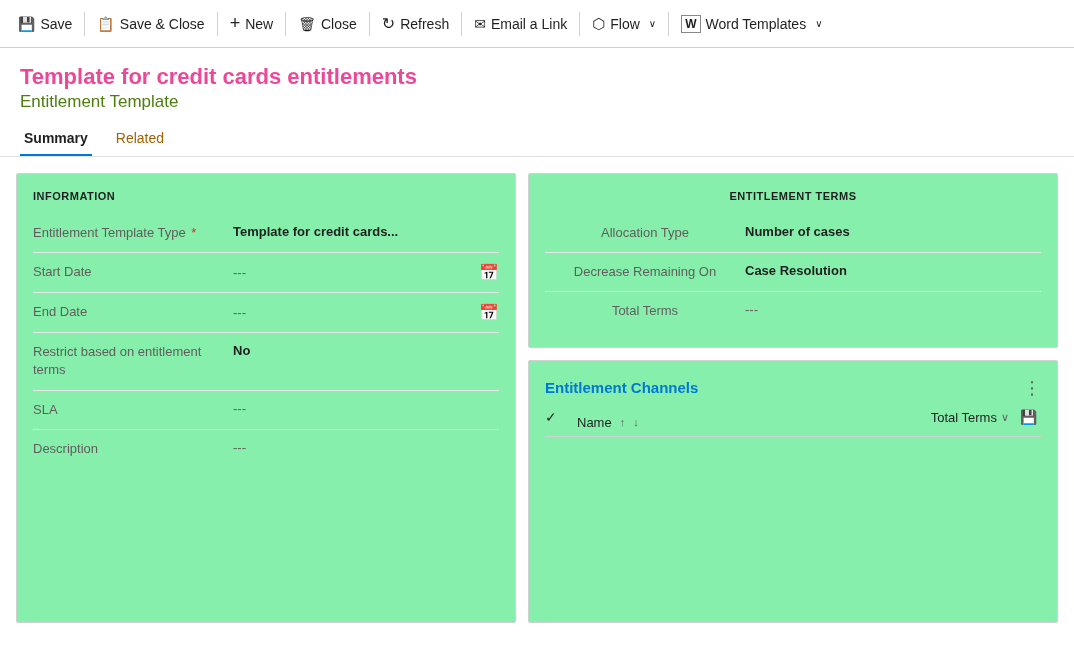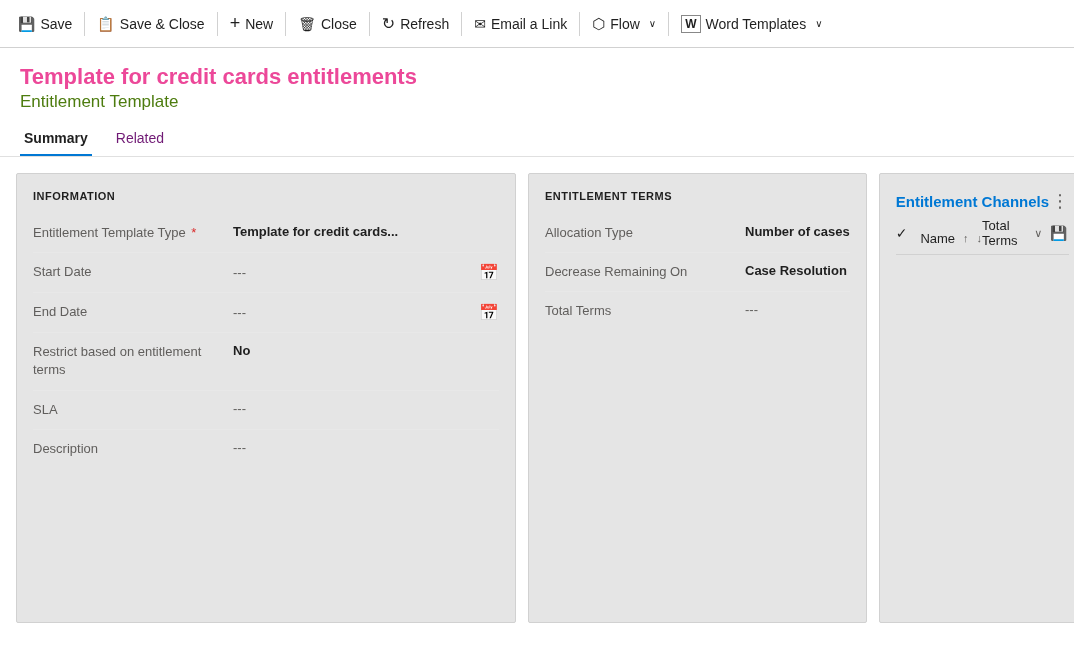--- a/index.html
+++ b/index.html
@@ -21,34 +21,34 @@
 
     
     .page-header { padding: 16px 20px 0 20px; }
     .page-title { font-size: 22px; font-weight: 600; color: #ec4899; }
     .page-subtitle { font-size: 17px; color: #4d7c0f; margin-top: 2px; }
 
     
     .tabs { display: flex; padding: 0 20px; margin-top: 10px; border-bottom: 1px solid #e0e0e0; }
     .tab {
       padding: 8px 4px; margin-right: 20px; font-size: 14px; cursor: pointer;
-      border-bottom: 2px solid transparent; color: #701a75;
+      border-bottom: 2px solid transparent; color: #a16207;
     }
     .tab.active { border-bottom: 2px solid #0078d4; color: #1f1f1f; font-weight: 600; }
 
     
     .content-area { display: flex; gap: 0; padding: 16px; height: calc(652px - 170px); overflow: hidden; }
 
     
     .card {
       border: 1px solid #d1d1d1; border-radius: 2px; padding: 16px;
-      background: #e5e5e5;
+      background: #86efac;
     }
     .card-left { flex: 0 0 500px; margin-right: 12px; }
-    .card-right { flex: 1; display: flex; flex-direction: row; gap: 12px; }
+    .card-right { flex: 1; display: flex; flex-direction: column; gap: 12px; text-align: center; }
 
     .section-title { font-size: 11px; font-weight: 700; letter-spacing: 0.5px; color: #1f1f1f; margin-bottom: 12px; text-transform: uppercase; }
 
     
     .form-row {
       display: flex; align-items: flex-start; padding: 10px 0;
       border-bottom: 1px solid #e8e8e8;
     }
     .form-row:last-child { border-bottom: none; }
     .form-label { width: 200px; flex-shrink: 0; font-size: 13px; color: #605e5c; line-height: 1.4; }

